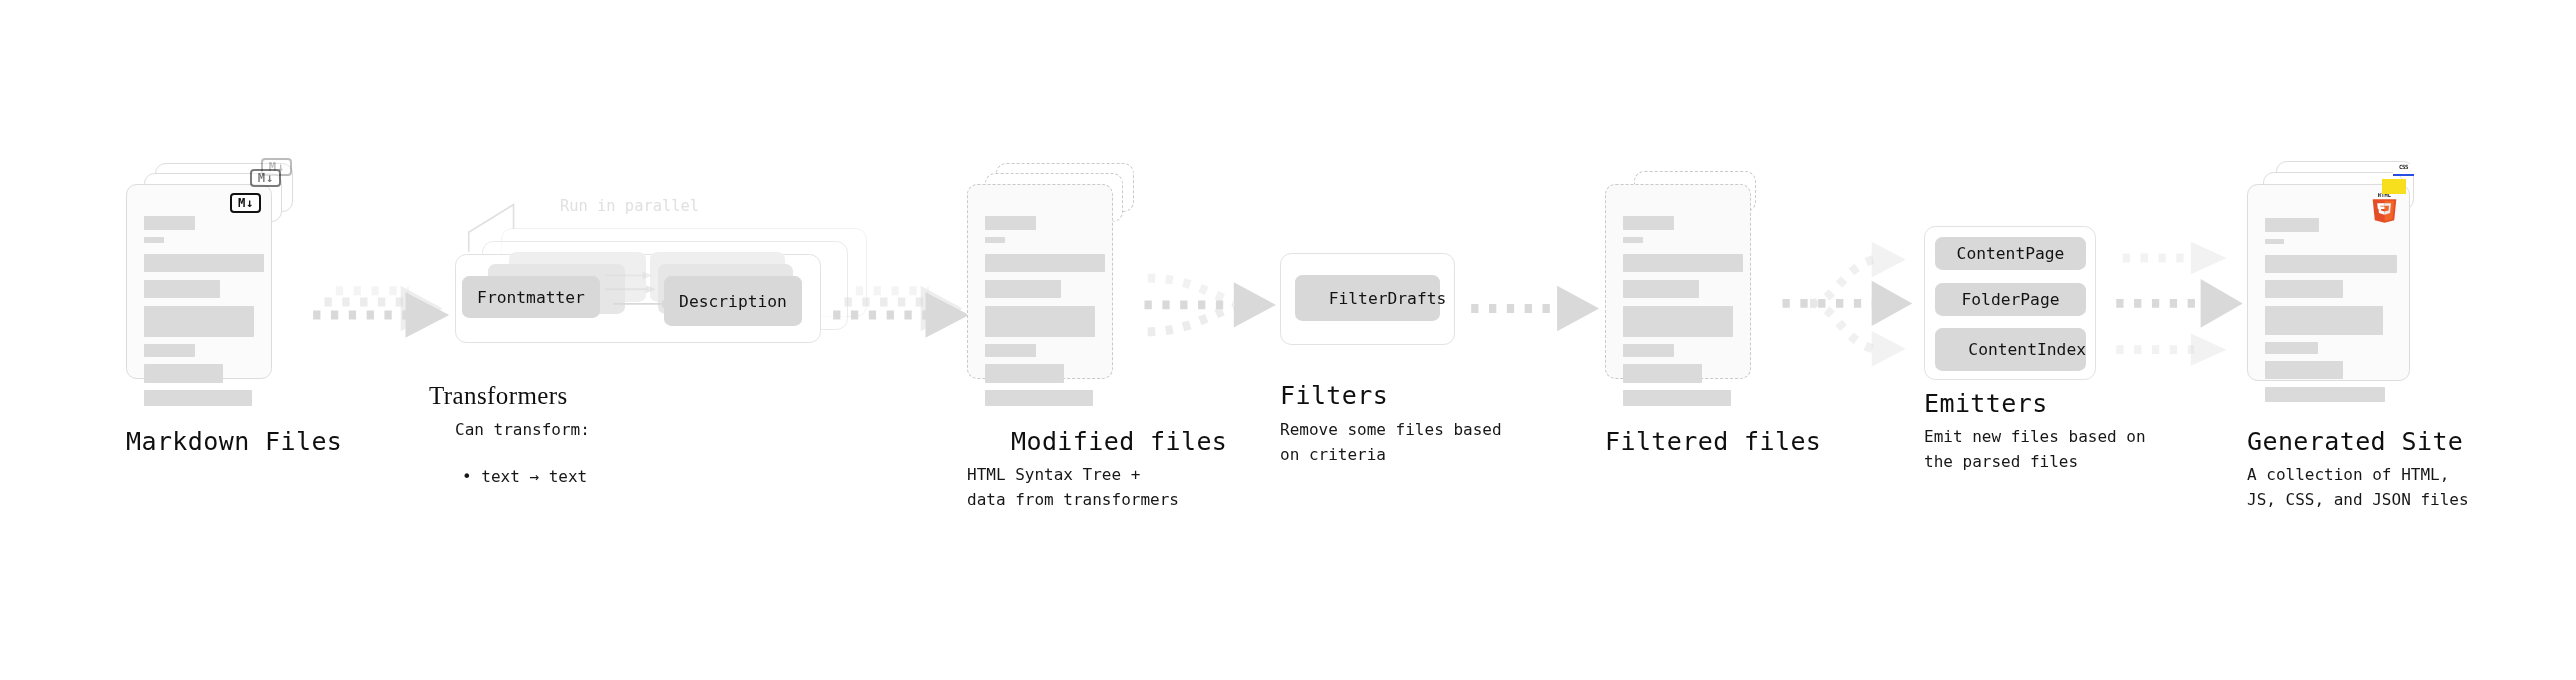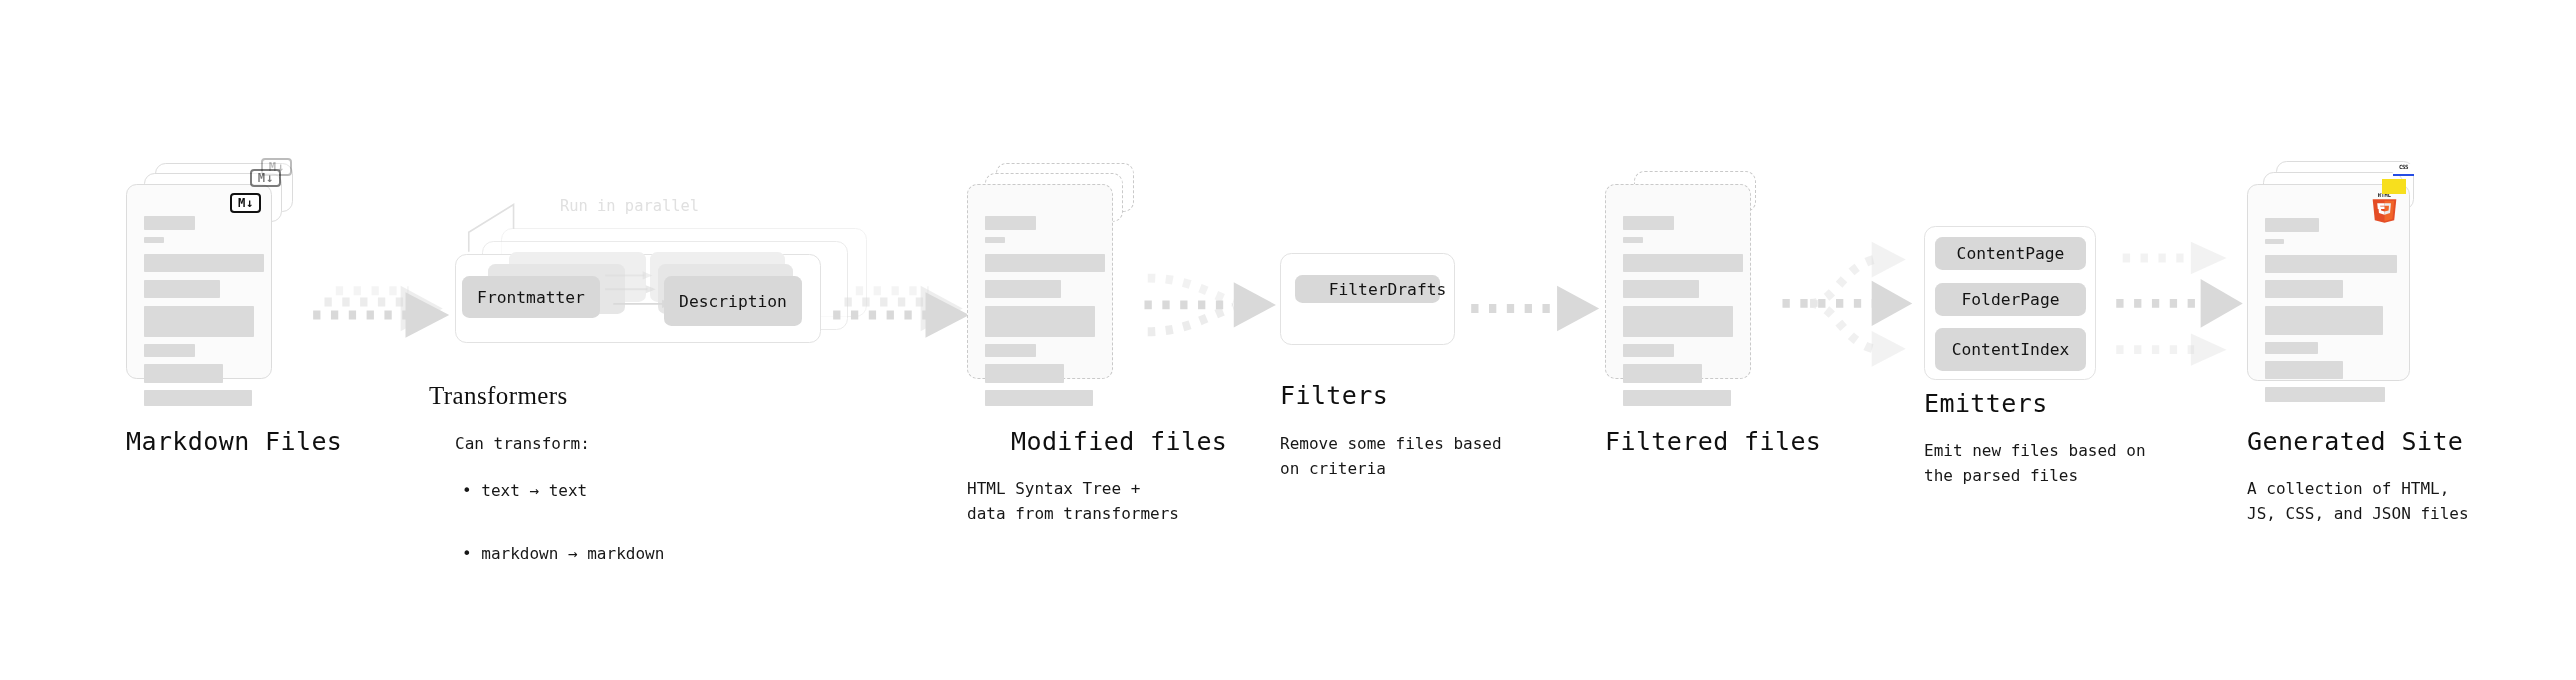--- a/index.html
+++ b/index.html
@@ -29,21 +29,20 @@
     color: #0f0f0f;
     letter-spacing: 0.4px;
     white-space: pre;
     line-height: 1.1;
   }
   .stage-desc {
     font-size: 16px;
     color: #171717;
     line-height: 1.55;
     white-space: pre-line;
-    margin-top: 14px;
   }
 
   
   .docstack { position: absolute; }
   .doc {
     position: absolute;
     box-sizing: border-box;
     border-radius: 10.6px;
     background: #fbfbfb;
     border: 1.3px solid #dcdcdc;
@@ -208,23 +207,20 @@
   <div class="chip" style="left:664px; top:276px; width:138px; height:50px;">
     <span>Description</span>
   </div>
 
   <div class="abs stage-title" style="left:429px; top:382px;font-family:Liberation Serif, serif;">Transformers</div>
   <div class="abs stage-desc" style="left:455px; top:418px;">Can transform:</div>
   <div class="abs" style="left:462px; top:440px;">
     <div class="stage-desc">
       <span>• </span><span>text → text</span>
     </div>
-    <div class="stage-desc">
-      <span>• </span><span>markdown → markdown</span>
-    </div>
   </div>
 
   <svg class="abs" style="left:833px; top:268px;" width="138" height="81" viewBox="0 0 170 100">
     <g stroke="#d9d9d9" stroke-width="11" stroke-dasharray="9 13" fill="none">
       <line x1="0" y1="58" x2="118" y2="58" opacity="1"></line>
       <line x1="14" y1="42" x2="118" y2="42" opacity="0.5"></line>
       <line x1="28" y1="28" x2="118" y2="28" opacity="0.28"></line>
     </g>
     <polygon points="108,22 160,50 108,78" fill="#d9d9d9" opacity="0.45"></polygon>
     <polygon points="114,30 168,58 114,86" fill="#d9d9d9"></polygon>
@@ -253,21 +249,21 @@
   <svg class="abs" style="left:1138px; top:260px;" width="142" height="106" viewBox="0 0 175 130">
     <g fill="none" stroke="#d9d9d9" stroke-width="11" stroke-dasharray="9 13">
       <line x1="8" y1="55" x2="118" y2="55" opacity="1"></line>
       <path d="M12,22 C60,22 82,38 118,52" opacity="0.35"></path>
       <path d="M12,88 C60,88 82,70 118,58" opacity="0.5"></path>
     </g>
     <polygon points="118,27 170,55 118,83" fill="#d9d9d9"></polygon>
   </svg>
 
   <div class="groupbox" style="left:1280px; top:253px; width:175px; height:92px;"></div>
-  <div class="chip" style="left:1295px; top:275px; width:145px; height:28px;padding-left:40px;">
+  <div class="chip" style="left:1295px; top:275px; width:145px; height:46px;padding-left:40px;">
     <span>FilterDrafts</span>
   </div>
   <div class="abs stage-title" style="left:1280px; top:382px;">Filters</div>
   <div class="abs stage-desc" style="left:1280px; top:418px;">Remove some files based
 on criteria</div>
 
   <svg class="abs" style="left:1471px; top:268px;" width="130" height="81" viewBox="0 0 160 100">
     <line x1="0" y1="50" x2="108" y2="50" stroke="#d9d9d9" stroke-width="11" stroke-dasharray="9 13"></line>
     <polygon points="106,22 158,50 106,78" fill="#d9d9d9"></polygon>
   </svg>
@@ -300,21 +296,21 @@
     <polygon points="118,122 160,144 118,166" fill="#d9d9d9" opacity="0.35"></polygon>
   </svg>
 
   <div class="groupbox" style="left:1924px; top:226px; width:172px; height:154px;"></div>
   <div class="chip" style="left:1935px; top:237px; width:151px; height:32.5px;">
     <span>ContentPage</span>
   </div>
   <div class="chip" style="left:1935px; top:283px; width:151px; height:32.5px;">
     <span>FolderPage</span>
   </div>
-  <div class="chip" style="left:1935px; top:328px; width:151px; height:43px;">
+  <div class="chip" style="left:1935px; top:328px; width:151px; height:43px;justify-content:flex-end;">
     <span>ContentIndex</span>
   </div>
   <div class="abs stage-title" style="left:1924px; top:390px;">Emitters</div>
   <div class="abs stage-desc" style="left:1924px; top:425px;">Emit new files based on
 the parsed files</div>
 
   <svg class="abs" style="left:2113px; top:232px;" width="146" height="142" viewBox="0 0 180 175">
     <g fill="none" stroke="#d9d9d9" stroke-width="11" stroke-dasharray="9 13">
       <line x1="12" y1="32" x2="100" y2="32" opacity="0.35"></line>
       <line x1="4" y1="88" x2="112" y2="88" opacity="1"></line>

